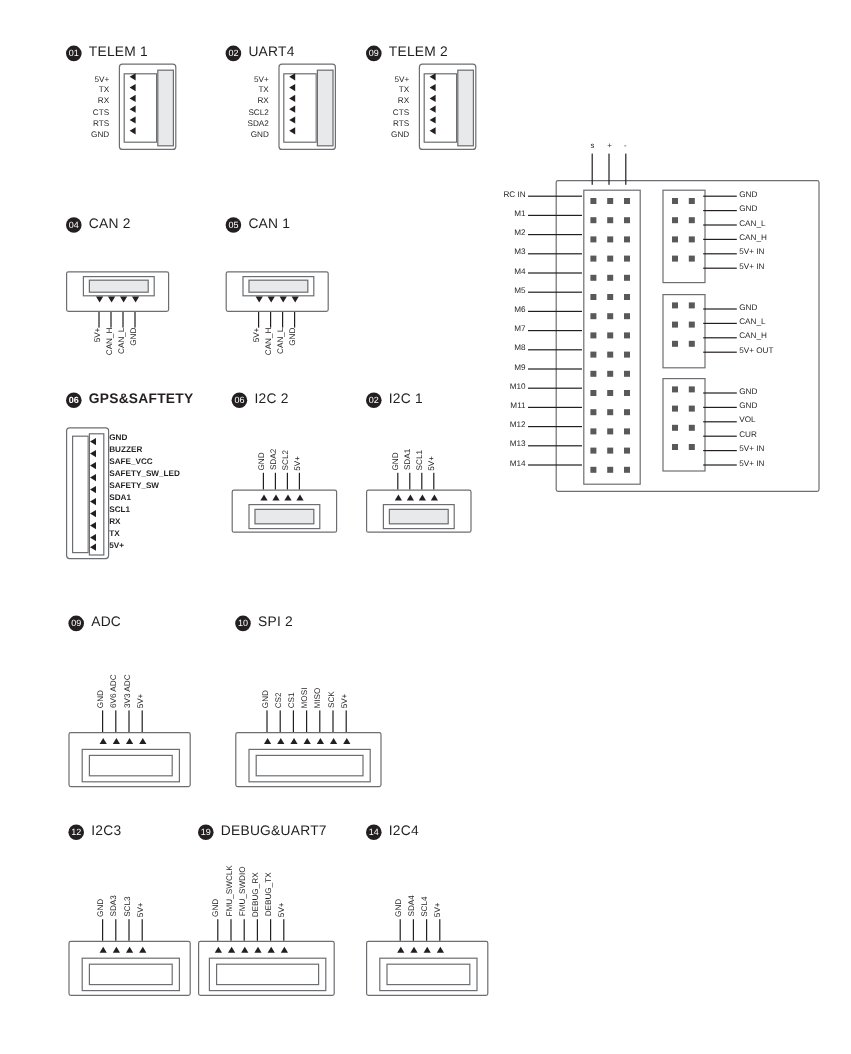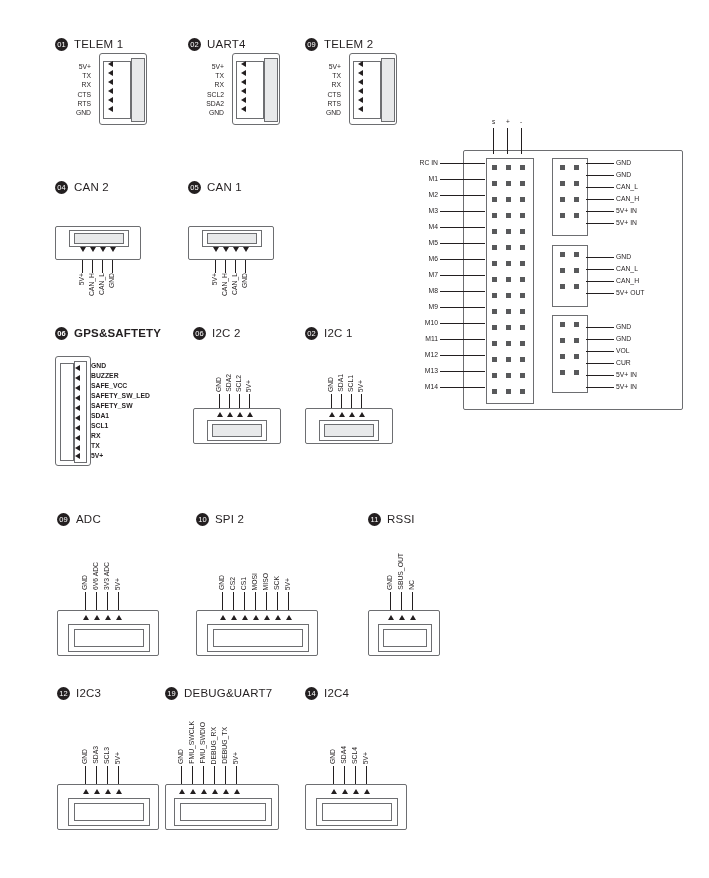--- a/index.html
+++ b/index.html
@@ -370,43 +370,20 @@
         <div class="arrU" style="left:56px;top:4px;"></div>
         <div class="arrU" style="left:67px;top:4px;"></div>
         <div class="arrU" style="left:78px;top:4px;"></div>
         <div class="arrU" style="left:89px;top:4px;"></div>
         <div class="inner" style="left:10px;top:13px;width:100px;height:26px;"></div>
         <div class="slot" style="left:16px;top:18px;width:88px;height:16px;background:#fff;"></div>
       </div>
     </div>
   </div>
 
-  <div class="block" style="left:368px;top:512px;">
-    <div class="hdr">
-      <span class="num">11</span>
-      <span class="ttl">RSSI</span>
-    </div>
-    <div class="hconn" style="margin-top:18px;width:90px;height:110px;">
-      <div class="hlabels" style="left:18px;top:0px;align-items:flex-end;height:46px;">
-        <span style="width:11px;">GND</span>
-        <span style="width:11px;">SBUS_OUT</span>
-        <span style="width:11px;">NC</span>
-      </div>
-      <div class="lead" style="left:22px;top:48px;height:18px;"></div>
-      <div class="lead" style="left:33px;top:48px;height:18px;"></div>
-      <div class="lead" style="left:44px;top:48px;height:18px;"></div>
-      <div class="shellH" style="left:0px;top:66px;width:70px;height:44px;">
-        <div class="arrU" style="left:19px;top:4px;"></div>
-        <div class="arrU" style="left:30px;top:4px;"></div>
-        <div class="arrU" style="left:41px;top:4px;"></div>
-        <div class="inner" style="left:9px;top:13px;width:52px;height:26px;"></div>
-        <div class="slot" style="left:14px;top:18px;width:42px;height:16px;background:#fff;"></div>
-      </div>
-    </div>
-  </div>
 
   <div class="block" style="left:57px;top:686px;">
     <div class="hdr">
       <span class="num">12</span>
       <span class="ttl">I2C3</span>
     </div>
     <div class="hconn" style="margin-top:18px;width:110px;height:110px;">
       <div class="hlabels" style="left:24px;top:0px;align-items:flex-end;height:46px;">
         <span style="width:11px;">GND</span>
         <span style="width:11px;">SDA3</span>

